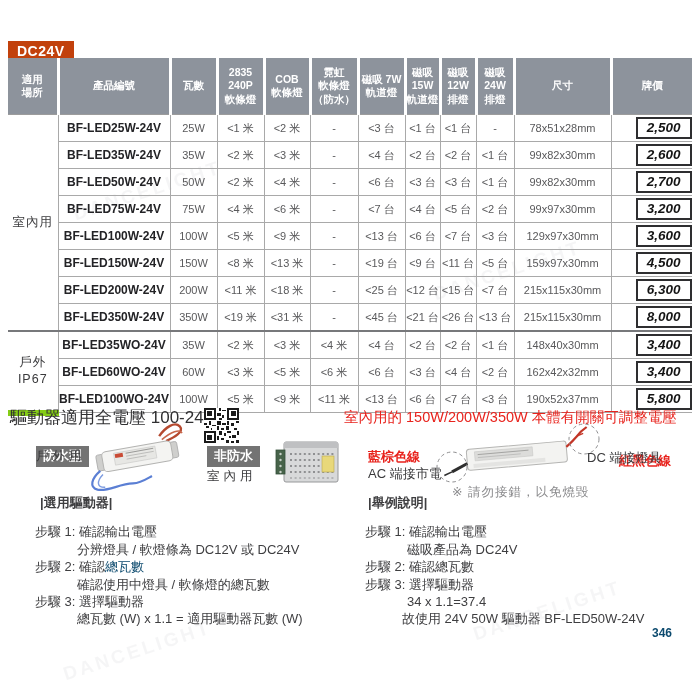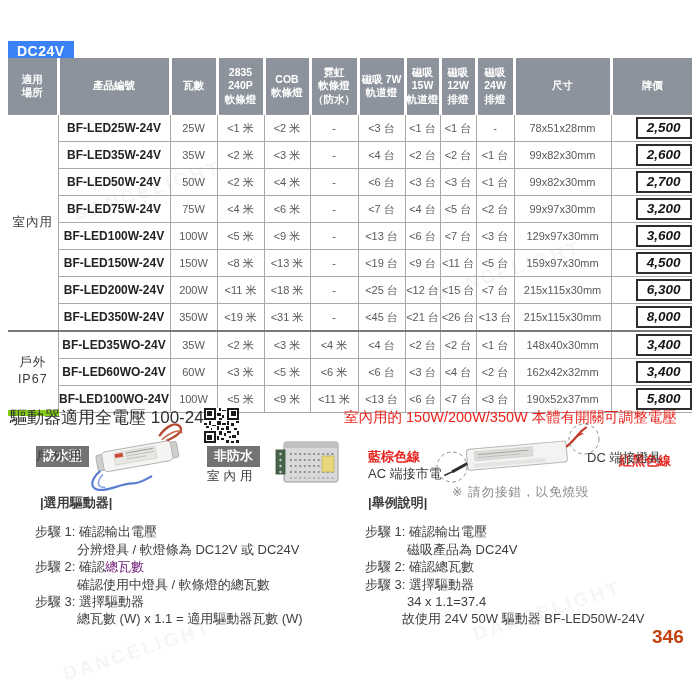--- a/index.html
+++ b/index.html
@@ -4,21 +4,21 @@
 <style>
   html,body{margin:0;padding:0;}
   body{
     width:700px;height:700px;position:relative;background:#fff;
     font-family:"Liberation Sans","DejaVu Sans",sans-serif;
     color:#3e3e40;overflow:hidden;
   }
   .wm{position:absolute;font-size:19px;font-weight:bold;letter-spacing:3px;
       color:#8b9096;opacity:.08;transform:rotate(-18deg);white-space:nowrap;pointer-events:none;}
   
-  .badge{position:absolute;left:8px;top:41px;background:#3b82f6;color:#fff;
+  .badge{position:absolute;left:8px;top:41px;background:#c2410c;color:#fff;
          font-weight:bold;font-size:14px;padding:2px 9px 3px;letter-spacing:.5px;}
   
   table.spec{position:absolute;left:8px;top:58px;width:684px;border-collapse:collapse;table-layout:fixed;}
   .spec th{background:#8d939c;color:#fff;font-size:10.5px;font-weight:bold;line-height:1.28;
            white-space:pre-line;height:56px;vertical-align:middle;text-align:center;
            border-left:3px solid #fff;border-bottom:1px solid #9c9c9c;padding:0;}
   .spec th:first-child{border-left:none;}
   .spec td{font-size:11px;color:#59595b;text-align:center;height:26px;
            border-bottom:1px solid #a9a9a9;border-left:1px solid #a9a9a9;padding:0;white-space:nowrap;}
   .spec td.loc{border-left:none;border-bottom:none;font-size:12.5px;color:#3a3a3c;
@@ -34,22 +34,22 @@
   .red-note{left:344px;top:408px;font-size:14.5px;color:#e8231d;}
   .gbadge{background:#737373;color:#fff;font-weight:bold;font-size:13px;padding:1px 7px 2px;display:inline-block;}
   .sub-label{font-size:12.5px;color:#3a3a3c;letter-spacing:4px;}
   .wire-red{font-size:13px;font-weight:bold;color:#e8231d;}
   .wire-desc{font-size:13px;color:#3a3a3c;}
   .warn{font-size:12.5px;color:#8a8a8c;letter-spacing:1px;}
   
   .col{position:absolute;font-size:13px;color:#3e3e40;line-height:17.4px;white-space:nowrap;}
   .col .t{font-weight:bold;margin-bottom:12px;}
   .col .indent{padding-left:42px;}
-  .red{color:#701a75;}
-  .pageno{position:absolute;left:652px;top:626px;font-weight:bold;font-size:19px;color:#c2410c;}
+  .red{color:#0c4a6e;}
+  .pageno{position:absolute;left:652px;top:626px;font-weight:bold;font-size:12px;color:#0c4a6e;}
 </style>
 </head>
 <body>
 
 <div class="wm" style="left:70px;top:180px;">DANCELIGHT</div>
 <div class="wm" style="left:430px;top:260px;">DANCELIGHT</div>
 <div class="wm" style="left:60px;top:640px;">DANCELIGHT</div>
 <div class="wm" style="left:470px;top:600px;">DANCELIGHT</div>
 
 <div class="badge">DC24V</div>

